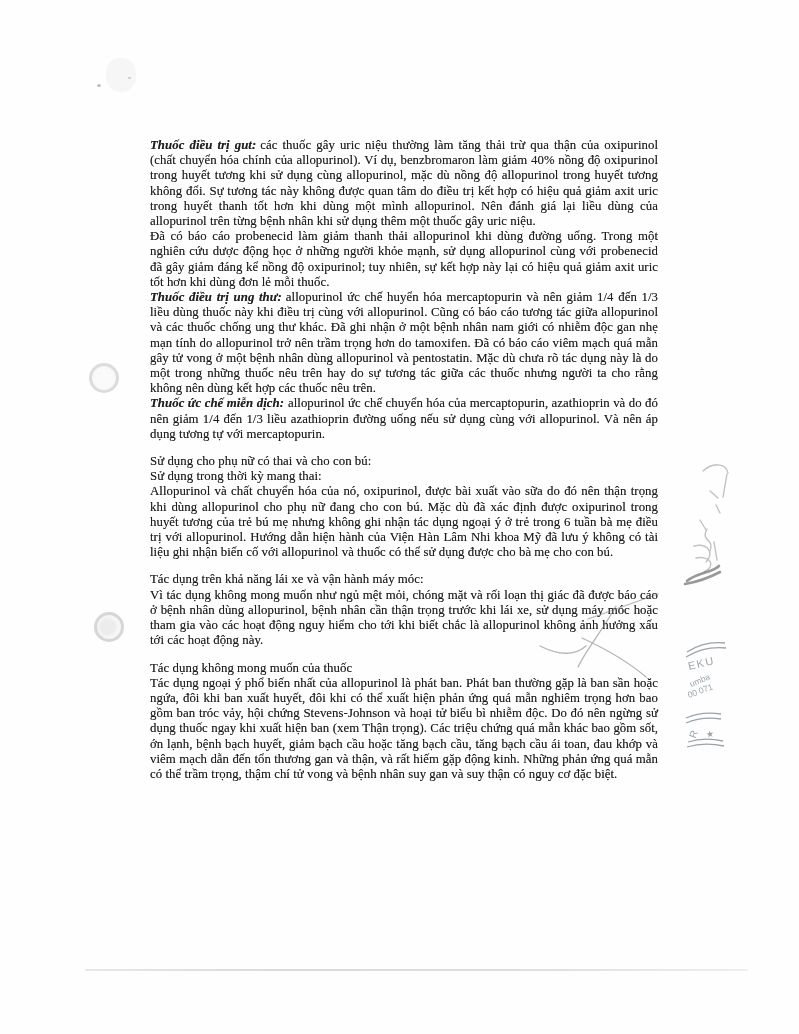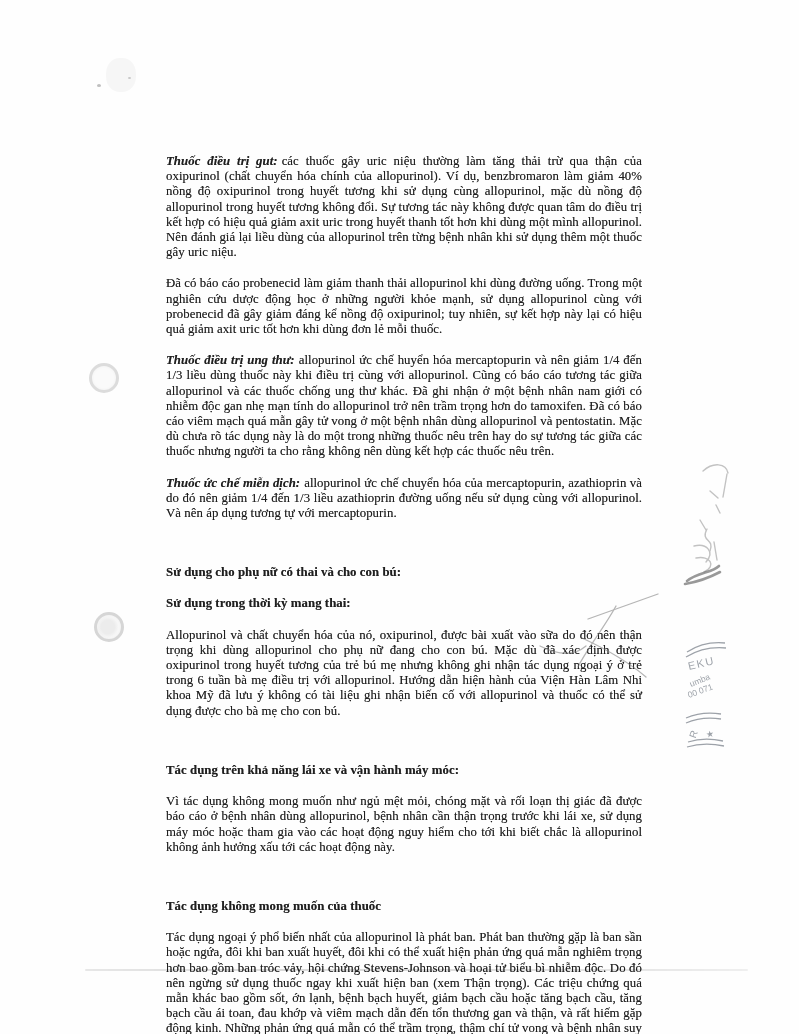--- a/index.html
+++ b/index.html
@@ -9,22 +9,22 @@
     font-family:"Liberation Serif", serif;
   }
   .page{position:absolute;inset:0;background:#fefefe;}
   
   .content{
     position:absolute;left:150px;top:138px;width:508px;
     font-size:12.8px;line-height:15.2px;color:#1f1f1f;
     text-align:justify;letter-spacing:.05px;
     text-shadow:0 0 .5px rgba(30,30,30,.55);
   }
-  .content p{margin:16px;}
-  p.heading{font-weight:bold;}
+  .content p{margin:0;}
+  p.heading{font-weight:normal;}
   .lead{font-weight:bold;font-style:italic;margin-right:4px;}
   .gap{height:12px;}
   
   .hole{
     position:absolute;width:24px;height:24px;border-radius:50%;
     border:3px solid #dcdcdc;background:#fafafa;
     box-shadow:inset 0 0 3px rgba(0,0,0,.05);
   }
   .hole-1{left:89px;top:363px;}
   .hole-2{left:94px;top:612px;border-color:#d6d6d6;

